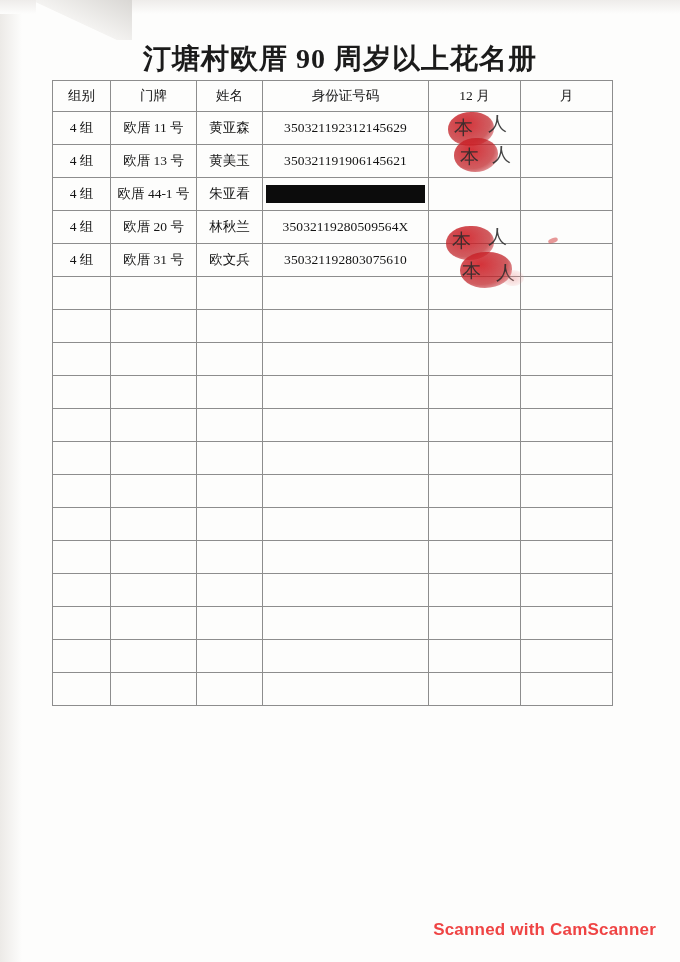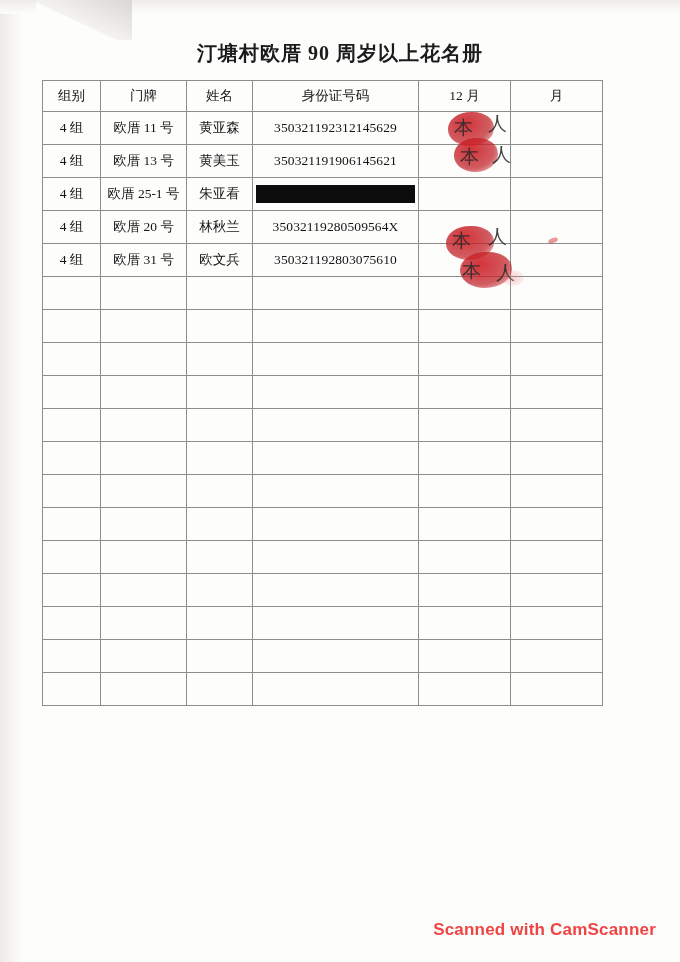--- a/index.html
+++ b/index.html
@@ -37,28 +37,28 @@
     top: 0; left: 36px;
     width: 96px; height: 40px;
     background: linear-gradient(205deg, #d9d7d4 0%, #f4f3f1 55%, #fdfdfc 56%);
   }
   .title {
     position: absolute;
     top: 40px;
     left: 0;
     width: 680px;
     text-align: center;
-    font-size: 20px;
+    font-size: 28px;
     font-weight: bold;
     letter-spacing: 1px;
     color: #1b1b1b;
   }
   table.roster {
     position: absolute;
-    left: 42px;
+    left: 52px;
     top: 80px;
     width: 560px;
     border-collapse: collapse;
     table-layout: fixed;
   }
   table.roster td, table.roster th {
     border: 1px solid #8d8d8d;
     height: 32px;
     font-size: 13.5px;
     text-align: center;
@@ -175,21 +175,21 @@
       <tr>
         <td>4 组</td>
         <td>欧厝 13 号</td>
         <td>黄美玉</td>
         <td class="id-cell">350321191906145621</td>
         <td></td>
         <td></td>
       </tr>
       <tr>
         <td>4 组</td>
-        <td>欧厝 25-1 号</td>
+        <td>欧厝 44-1 号</td>
         <td>朱亚看</td>
         <td class="id-cell">
             <span class="redacted"></span>
           </td>
         <td></td>
         <td></td>
       </tr>
       <tr>
         <td>4 组</td>
         <td>欧厝 20 号</td>

